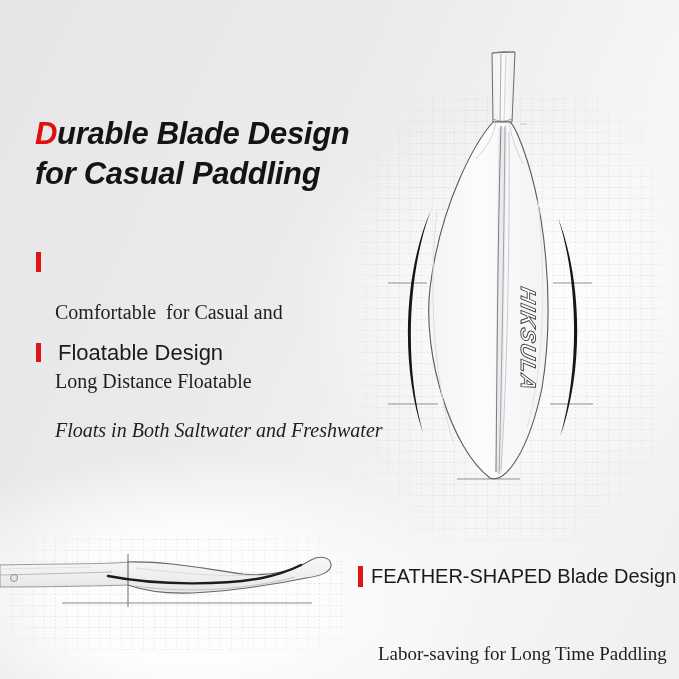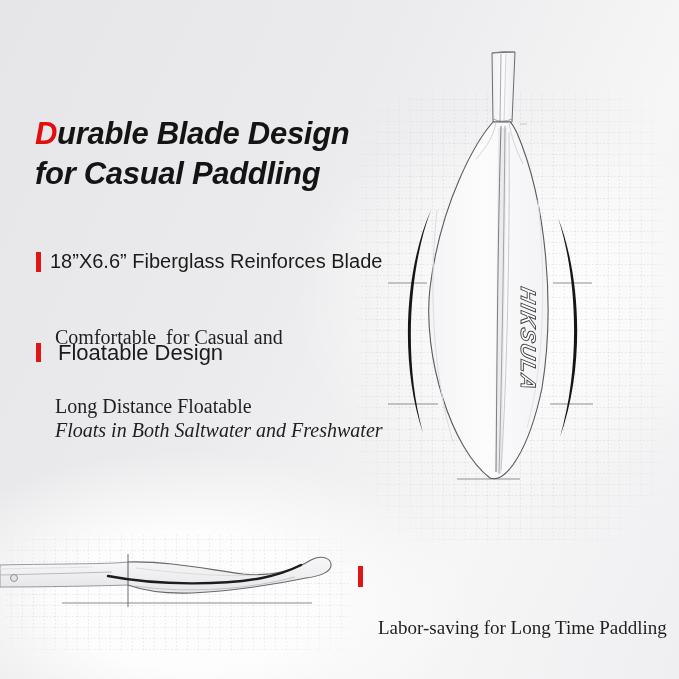--- a/index.html
+++ b/index.html
@@ -172,36 +172,36 @@
     </g>
   </svg>
 
   <h1 class="heading">
     <span class="line"><span class="red">D</span><span>urable Blade Design</span></span>
     <span class="line">for Casual Paddling</span>
   </h1>
 
   <div class="feature f1">
     <span class="bar"></span>
-    <h2 class="ftitle">18”X6.6” Fiberglass Reinforces Blade</h2>
     <div class="fdesc">
       <div>Comfortable  for Casual and</div>
       <div>Long Distance Floatable</div>
     </div>
   </div>
 
   <div class="feature f2">
     <span class="bar"></span>
     <h2 class="ftitle">Floatable Design</h2>
     <div class="fdesc">
       <div>Floats in Both Saltwater and Freshwater</div>
     </div>
   </div>
 
   <div class="feature f3">
     <span class="bar"></span>
+    <h2 class="ftitle">FEATHER-SHAPED Blade Design</h2>
     <div class="fdesc">
       <div>Labor-saving for Long Time Paddling</div>
       
     </div>
   </div>
 
 </div>
 
 </body></html>

